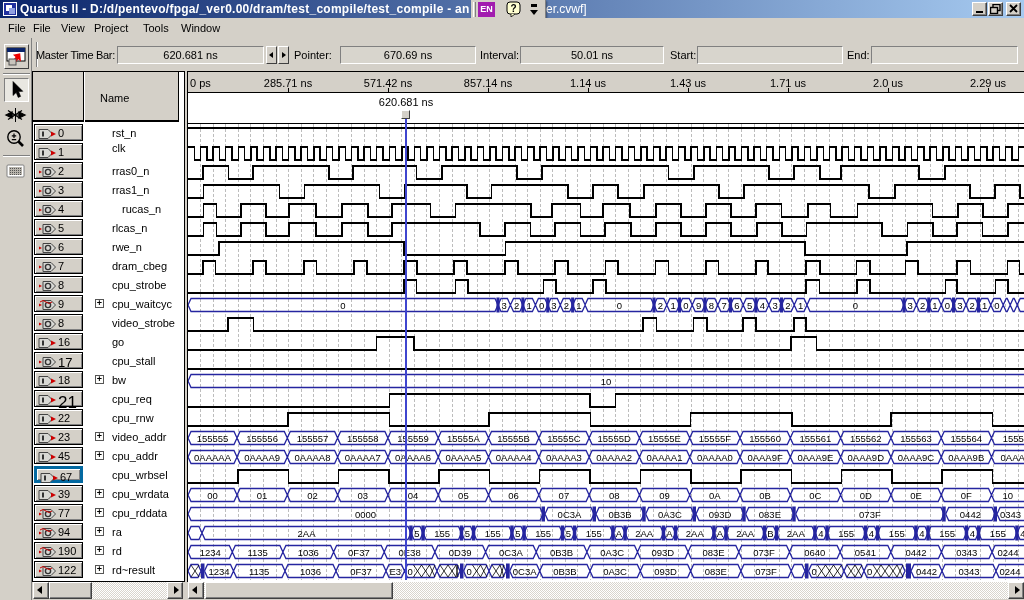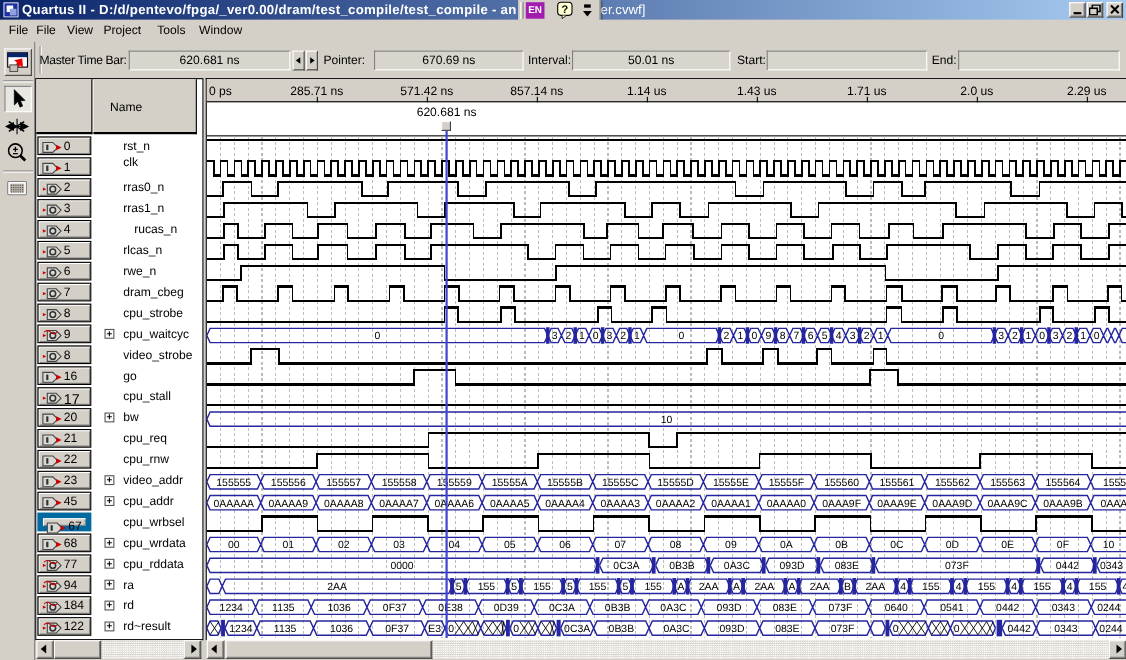--- a/index.html
+++ b/index.html
@@ -249,31 +249,31 @@
     </svg>
     <span style="position:absolute;left:23px;top:2px;font-size:13px">17</span>
   </div>
 <div style="position:absolute;left:112px;top:355px;font-size:11px;white-space:nowrap">cpu_stall</div>
 <div style="position:absolute;left:34px;top:371px;width:49px;height:17px;background:#d4d0c8;border:1px solid #000;box-shadow:inset 1px 1px 0 #fff,inset -1px -1px 0 #808080">
     <svg width="20" height="12" style="position:absolute;left:3px;top:3px">
       <polygon points="1,1.5 10,1.5 14.5,6 10,10.5 1,10.5" fill="#d8d8d4" stroke="#444" stroke-width="1"></polygon>
       <rect x="4" y="3.5" width="2" height="5" fill="#333"></rect>
       <polygon points="13,3.5 18,6 13,8.5" fill="#c00"></polygon>
     </svg>
-    <span style="position:absolute;left:23px;top:2px;font-size:11px">20</span>
+    <span style="position:absolute;left:23px;top:2px;font-size:11px">18</span>
   </div>
 <div style="position:absolute;left:95px;top:375px;width:9px;height:9px;background:#fdfdfb;border:1px solid #555;font-size:9px;font-weight:bold;line-height:7px;text-align:center;color:#000">+</div>
 <div style="position:absolute;left:112px;top:374px;font-size:11px;white-space:nowrap">bw</div>
 <div style="position:absolute;left:34px;top:390px;width:49px;height:17px;background:#d4d0c8;border:1px solid #000;box-shadow:inset 1px 1px 0 #fff,inset -1px -1px 0 #808080">
     <svg width="20" height="12" style="position:absolute;left:3px;top:3px">
       <polygon points="1,1.5 10,1.5 14.5,6 10,10.5 1,10.5" fill="#d8d8d4" stroke="#444" stroke-width="1"></polygon>
       <rect x="4" y="3.5" width="2" height="5" fill="#333"></rect>
       <polygon points="13,3.5 18,6 13,8.5" fill="#c00"></polygon>
     </svg>
-    <span style="position:absolute;left:23px;top:2px;font-size:11px">21</span>
+    <span style="position:absolute;left:23px;top:2px;font-size:17px">21</span>
   </div>
 <div style="position:absolute;left:112px;top:393px;font-size:11px;white-space:nowrap">cpu_req</div>
 <div style="position:absolute;left:34px;top:409px;width:49px;height:17px;background:#d4d0c8;border:1px solid #000;box-shadow:inset 1px 1px 0 #fff,inset -1px -1px 0 #808080">
     <svg width="20" height="12" style="position:absolute;left:3px;top:3px">
       <polygon points="1,1.5 10,1.5 14.5,6 10,10.5 1,10.5" fill="#d8d8d4" stroke="#444" stroke-width="1"></polygon>
       <rect x="4" y="3.5" width="2" height="5" fill="#333"></rect>
       <polygon points="13,3.5 18,6 13,8.5" fill="#c00"></polygon>
     </svg>
     <span style="position:absolute;left:23px;top:2px;font-size:11px">22</span>
   </div>
@@ -291,36 +291,36 @@
 <div style="position:absolute;left:34px;top:447px;width:49px;height:17px;background:#d4d0c8;border:1px solid #000;box-shadow:inset 1px 1px 0 #fff,inset -1px -1px 0 #808080">
     <svg width="20" height="12" style="position:absolute;left:3px;top:3px">
       <polygon points="1,1.5 10,1.5 14.5,6 10,10.5 1,10.5" fill="#d8d8d4" stroke="#444" stroke-width="1"></polygon>
       <rect x="4" y="3.5" width="2" height="5" fill="#333"></rect>
       <polygon points="13,3.5 18,6 13,8.5" fill="#c00"></polygon>
     </svg>
     <span style="position:absolute;left:23px;top:2px;font-size:11px">45</span>
   </div>
 <div style="position:absolute;left:95px;top:451px;width:9px;height:9px;background:#fdfdfb;border:1px solid #555;font-size:9px;font-weight:bold;line-height:7px;text-align:center;color:#000">+</div>
 <div style="position:absolute;left:112px;top:450px;font-size:11px;white-space:nowrap">cpu_addr</div>
-<div style="position:absolute;left:34px;top:466px;width:49px;height:17px;background:#d4d0c8;border:5px solid #0369a1;box-shadow:inset 1px 1px 0 #fff,inset -1px -1px 0 #808080">
+<div style="position:absolute;left:34px;top:466px;width:49px;height:17px;background:#d4d0c8;border:3px solid #0369a1;box-shadow:inset 1px 1px 0 #fff,inset -1px -1px 0 #808080">
     <svg width="20" height="12" style="position:absolute;left:3px;top:3px">
       <polygon points="1,1.5 10,1.5 14.5,6 10,10.5 1,10.5" fill="#d8d8d4" stroke="#444" stroke-width="1"></polygon>
       <rect x="4" y="3.5" width="2" height="5" fill="#333"></rect>
       <polygon points="13,3.5 18,6 13,8.5" fill="#c00"></polygon>
     </svg>
     <span style="position:absolute;left:23px;top:2px;font-size:11px">67</span>
   </div>
 <div style="position:absolute;left:112px;top:469px;font-size:11px;white-space:nowrap">cpu_wrbsel</div>
 <div style="position:absolute;left:34px;top:485px;width:49px;height:17px;background:#d4d0c8;border:1px solid #000;box-shadow:inset 1px 1px 0 #fff,inset -1px -1px 0 #808080">
     <svg width="20" height="12" style="position:absolute;left:3px;top:3px">
       <polygon points="1,1.5 10,1.5 14.5,6 10,10.5 1,10.5" fill="#d8d8d4" stroke="#444" stroke-width="1"></polygon>
       <rect x="4" y="3.5" width="2" height="5" fill="#333"></rect>
       <polygon points="13,3.5 18,6 13,8.5" fill="#c00"></polygon>
     </svg>
-    <span style="position:absolute;left:23px;top:2px;font-size:11px">68</span>
+    <span style="position:absolute;left:23px;top:2px;font-size:11px">39</span>
   </div>
 <div style="position:absolute;left:95px;top:489px;width:9px;height:9px;background:#fdfdfb;border:1px solid #555;font-size:9px;font-weight:bold;line-height:7px;text-align:center;color:#000">+</div>
 <div style="position:absolute;left:112px;top:488px;font-size:11px;white-space:nowrap">cpu_wrdata</div>
 <div style="position:absolute;left:34px;top:504px;width:49px;height:17px;background:#d4d0c8;border:1px solid #000;box-shadow:inset 1px 1px 0 #fff,inset -1px -1px 0 #808080">
     <svg width="20" height="12" style="position:absolute;left:3px;top:3px">
       <polygon points="1,4.5 4,6 1,7.5" fill="#c00"></polygon>
       <polygon points="5,1.5 13,1.5 17.5,6 13,10.5 5,10.5" fill="#d8d8d4" stroke="#444" stroke-width="1"></polygon>
       <circle cx="10" cy="6" r="2.6" fill="none" stroke="#333" stroke-width="1.4"></circle>
       <path d="M2,3 Q5,0 8,3 T14,3" stroke="#c00" fill="none" stroke-width="1"></path>
     </svg>
@@ -339,21 +339,21 @@
   </div>
 <div style="position:absolute;left:95px;top:527px;width:9px;height:9px;background:#fdfdfb;border:1px solid #555;font-size:9px;font-weight:bold;line-height:7px;text-align:center;color:#000">+</div>
 <div style="position:absolute;left:112px;top:526px;font-size:11px;white-space:nowrap">ra</div>
 <div style="position:absolute;left:34px;top:542px;width:49px;height:17px;background:#d4d0c8;border:1px solid #000;box-shadow:inset 1px 1px 0 #fff,inset -1px -1px 0 #808080">
     <svg width="20" height="12" style="position:absolute;left:3px;top:3px">
       <polygon points="1,4.5 4,6 1,7.5" fill="#c00"></polygon>
       <polygon points="5,1.5 13,1.5 17.5,6 13,10.5 5,10.5" fill="#d8d8d4" stroke="#444" stroke-width="1"></polygon>
       <circle cx="10" cy="6" r="2.6" fill="none" stroke="#333" stroke-width="1.4"></circle>
       <path d="M2,3 Q5,0 8,3 T14,3" stroke="#c00" fill="none" stroke-width="1"></path>
     </svg>
-    <span style="position:absolute;left:23px;top:2px;font-size:11px">184</span>
+    <span style="position:absolute;left:23px;top:2px;font-size:11px">190</span>
   </div>
 <div style="position:absolute;left:95px;top:546px;width:9px;height:9px;background:#fdfdfb;border:1px solid #555;font-size:9px;font-weight:bold;line-height:7px;text-align:center;color:#000">+</div>
 <div style="position:absolute;left:112px;top:545px;font-size:11px;white-space:nowrap">rd</div>
 <div style="position:absolute;left:34px;top:561px;width:49px;height:17px;background:#d4d0c8;border:1px solid #000;box-shadow:inset 1px 1px 0 #fff,inset -1px -1px 0 #808080">
     <svg width="20" height="12" style="position:absolute;left:3px;top:3px">
       <polygon points="1,4.5 4,6 1,7.5" fill="#c00"></polygon>
       <polygon points="5,1.5 13,1.5 17.5,6 13,10.5 5,10.5" fill="#d8d8d4" stroke="#444" stroke-width="1"></polygon>
       <circle cx="10" cy="6" r="2.6" fill="none" stroke="#333" stroke-width="1.4"></circle>
       <path d="M2,3 Q5,0 8,3 T14,3" stroke="#c00" fill="none" stroke-width="1"></path>
     </svg>

